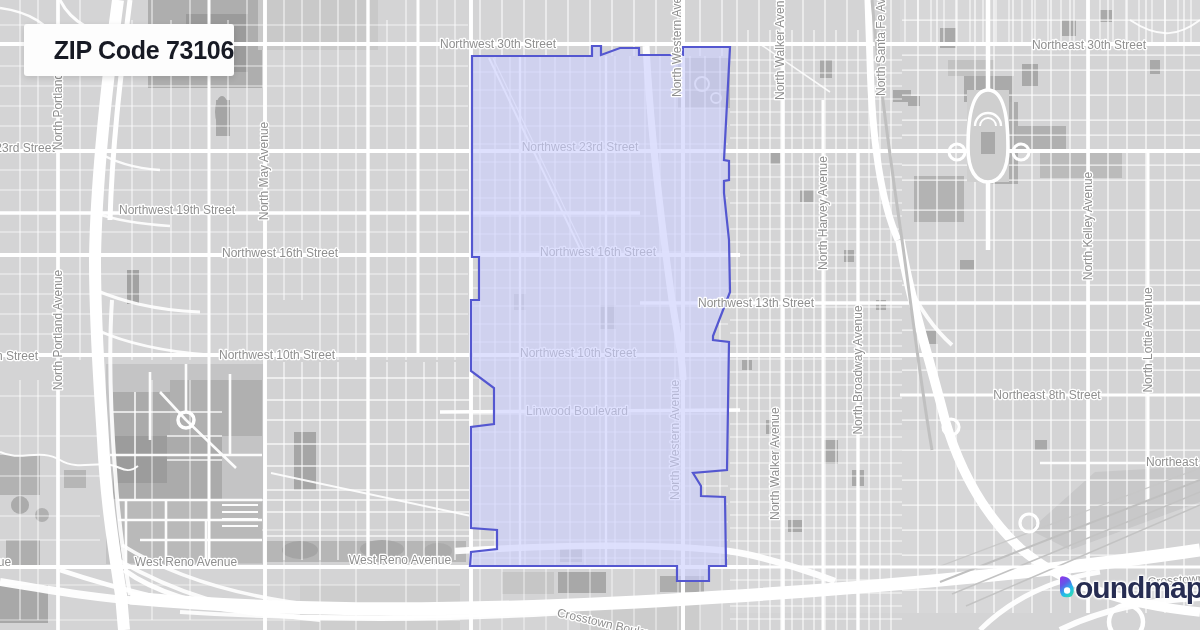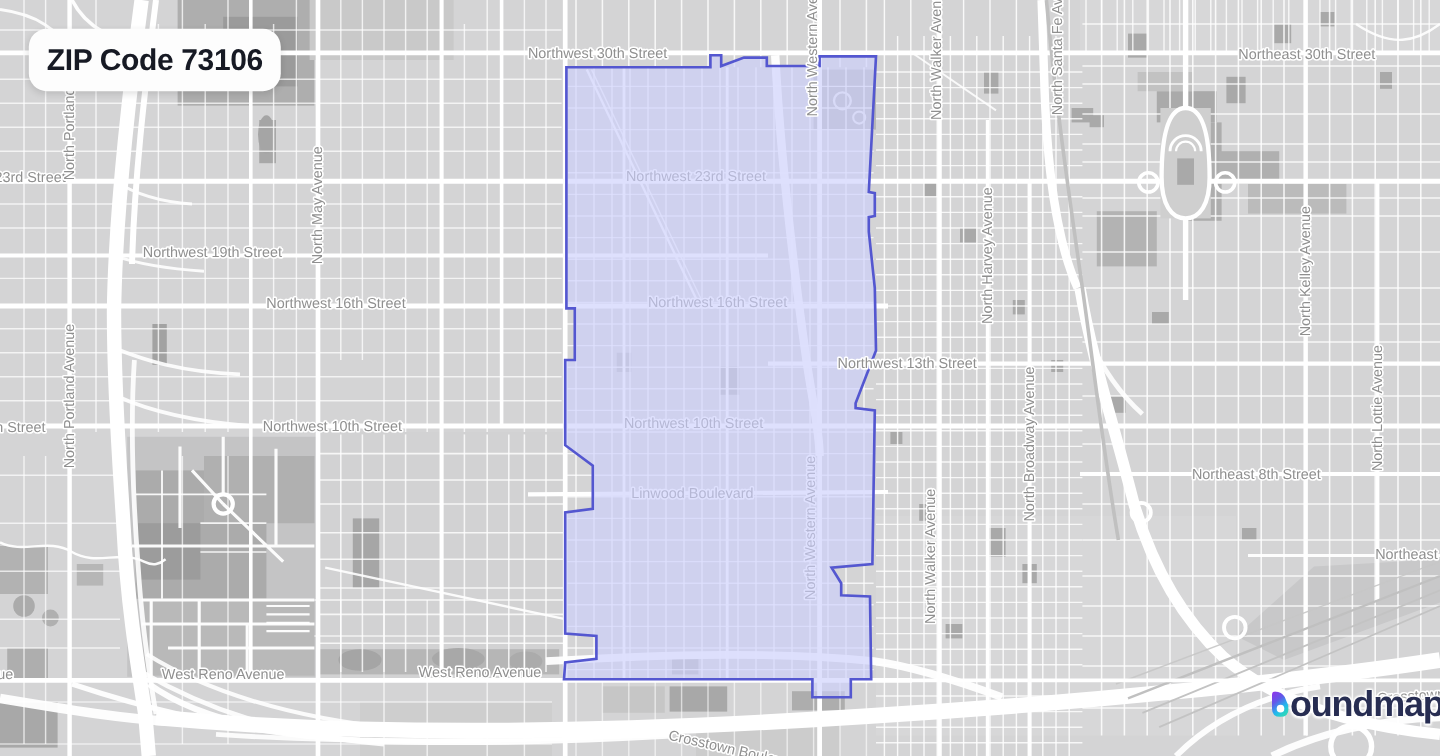--- a/index.html
+++ b/index.html
@@ -1,16 +1,16 @@
 <!DOCTYPE html>
 <html><head><meta charset="utf-8">
 <style>
 html,body{margin:0;padding:0;}
 #wrap{position:relative;width:1200px;height:630px;overflow:hidden;background:#d4d4d5;font-family:"Liberation Sans",sans-serif;}
-#badge{position:absolute;left:24px;top:24px;width:210px;height:52px;background:#fdfdfd;border-radius:15px;box-shadow:0 2px 6px rgba(0,0,0,0.12);display:flex;align-items:center;justify-content:center;}
+#badge{position:absolute;left:24px;top:24px;width:210px;height:52px;background:#fdfdfd;border-radius:3px;box-shadow:0 2px 6px rgba(0,0,0,0.12);display:flex;align-items:center;justify-content:flex-end;}
 #badge span{font-size:25px;font-weight:bold;color:#171a24;letter-spacing:-0.3px;}
 #logo{position:absolute;left:1020px;top:574px;display:flex;align-items:flex-start;margin-left:40px;}
 #logo .txt{font-size:30px;font-weight:bold;color:#272d52;line-height:27px;margin-left:1px;letter-spacing:-1px;text-shadow:0 0 2px #fff,0 0 2px #fff,0 0 2px #fff,1px 1px 2px #fff,-1px -1px 2px #fff,1px -1px 2px #fff,-1px 1px 2px #fff;}
 #attr{position:absolute;right:0;bottom:0;height:18px;background:rgba(255,255,255,0.75);color:#4d4d4d;font-size:12.5px;line-height:18px;padding:0 7px 0 10px;white-space:nowrap;}
 </style></head>
 <body>
 <div id="wrap">
 <svg width="1200" height="630" viewBox="0 0 1200 630">
 <rect width="1200" height="630" fill="#d4d4d5"></rect>
       <rect x="900" y="0" width="300" height="44" fill="#d7d7d8"></rect>

